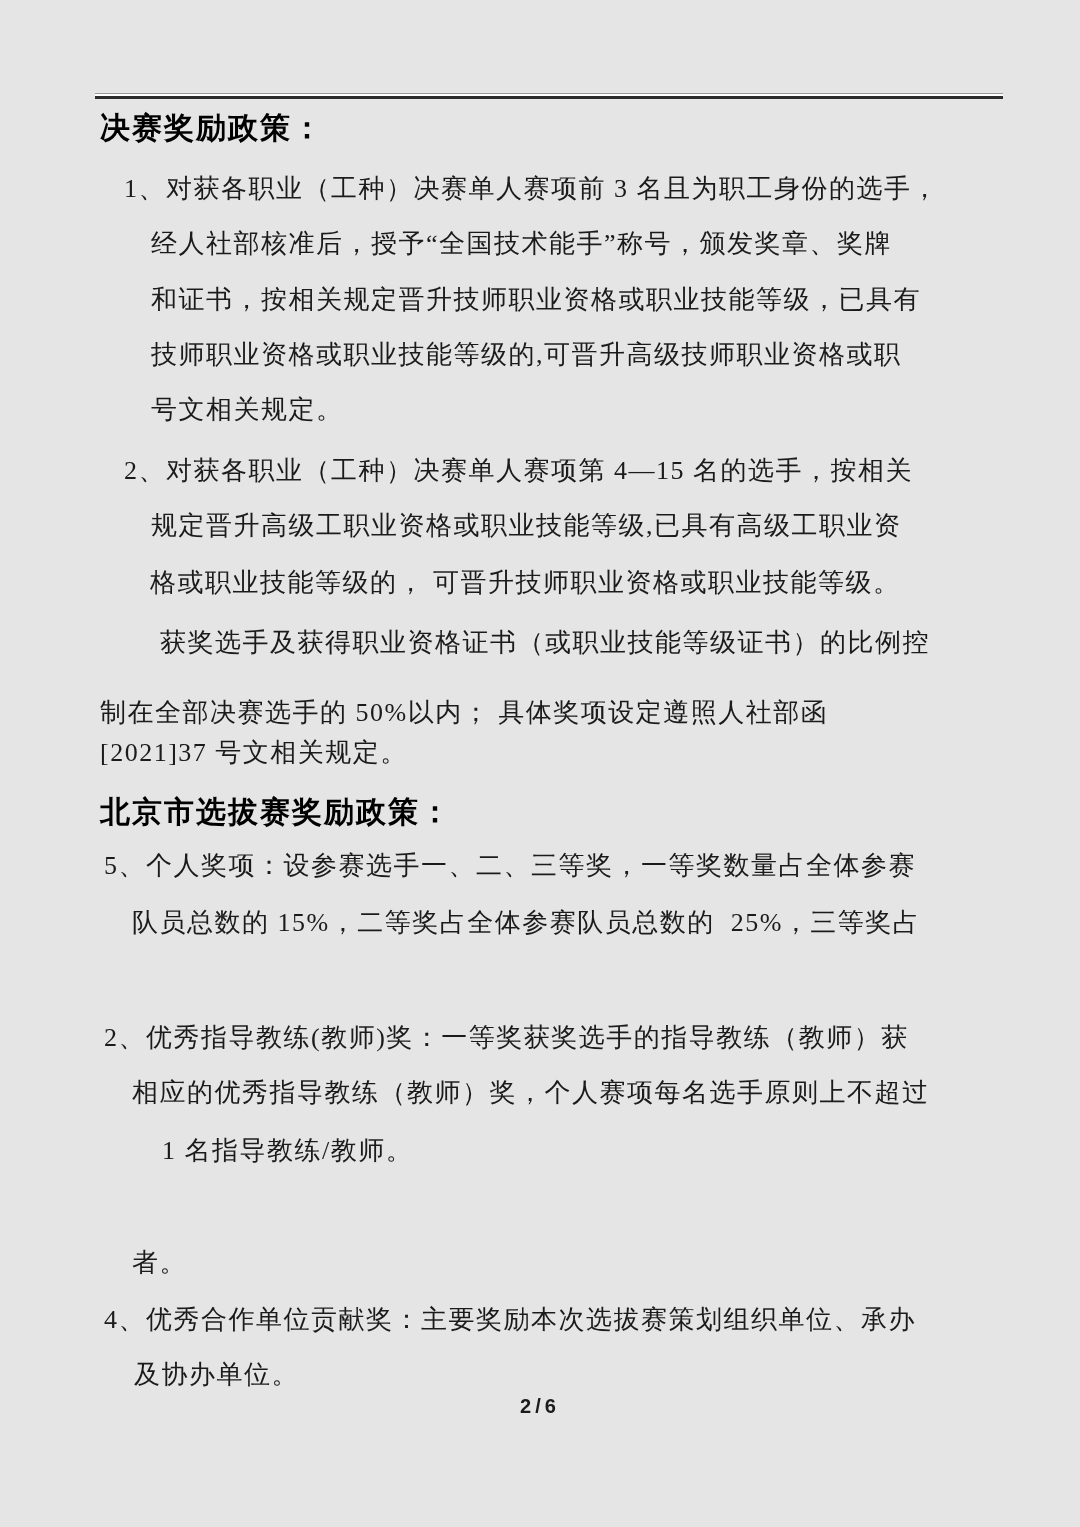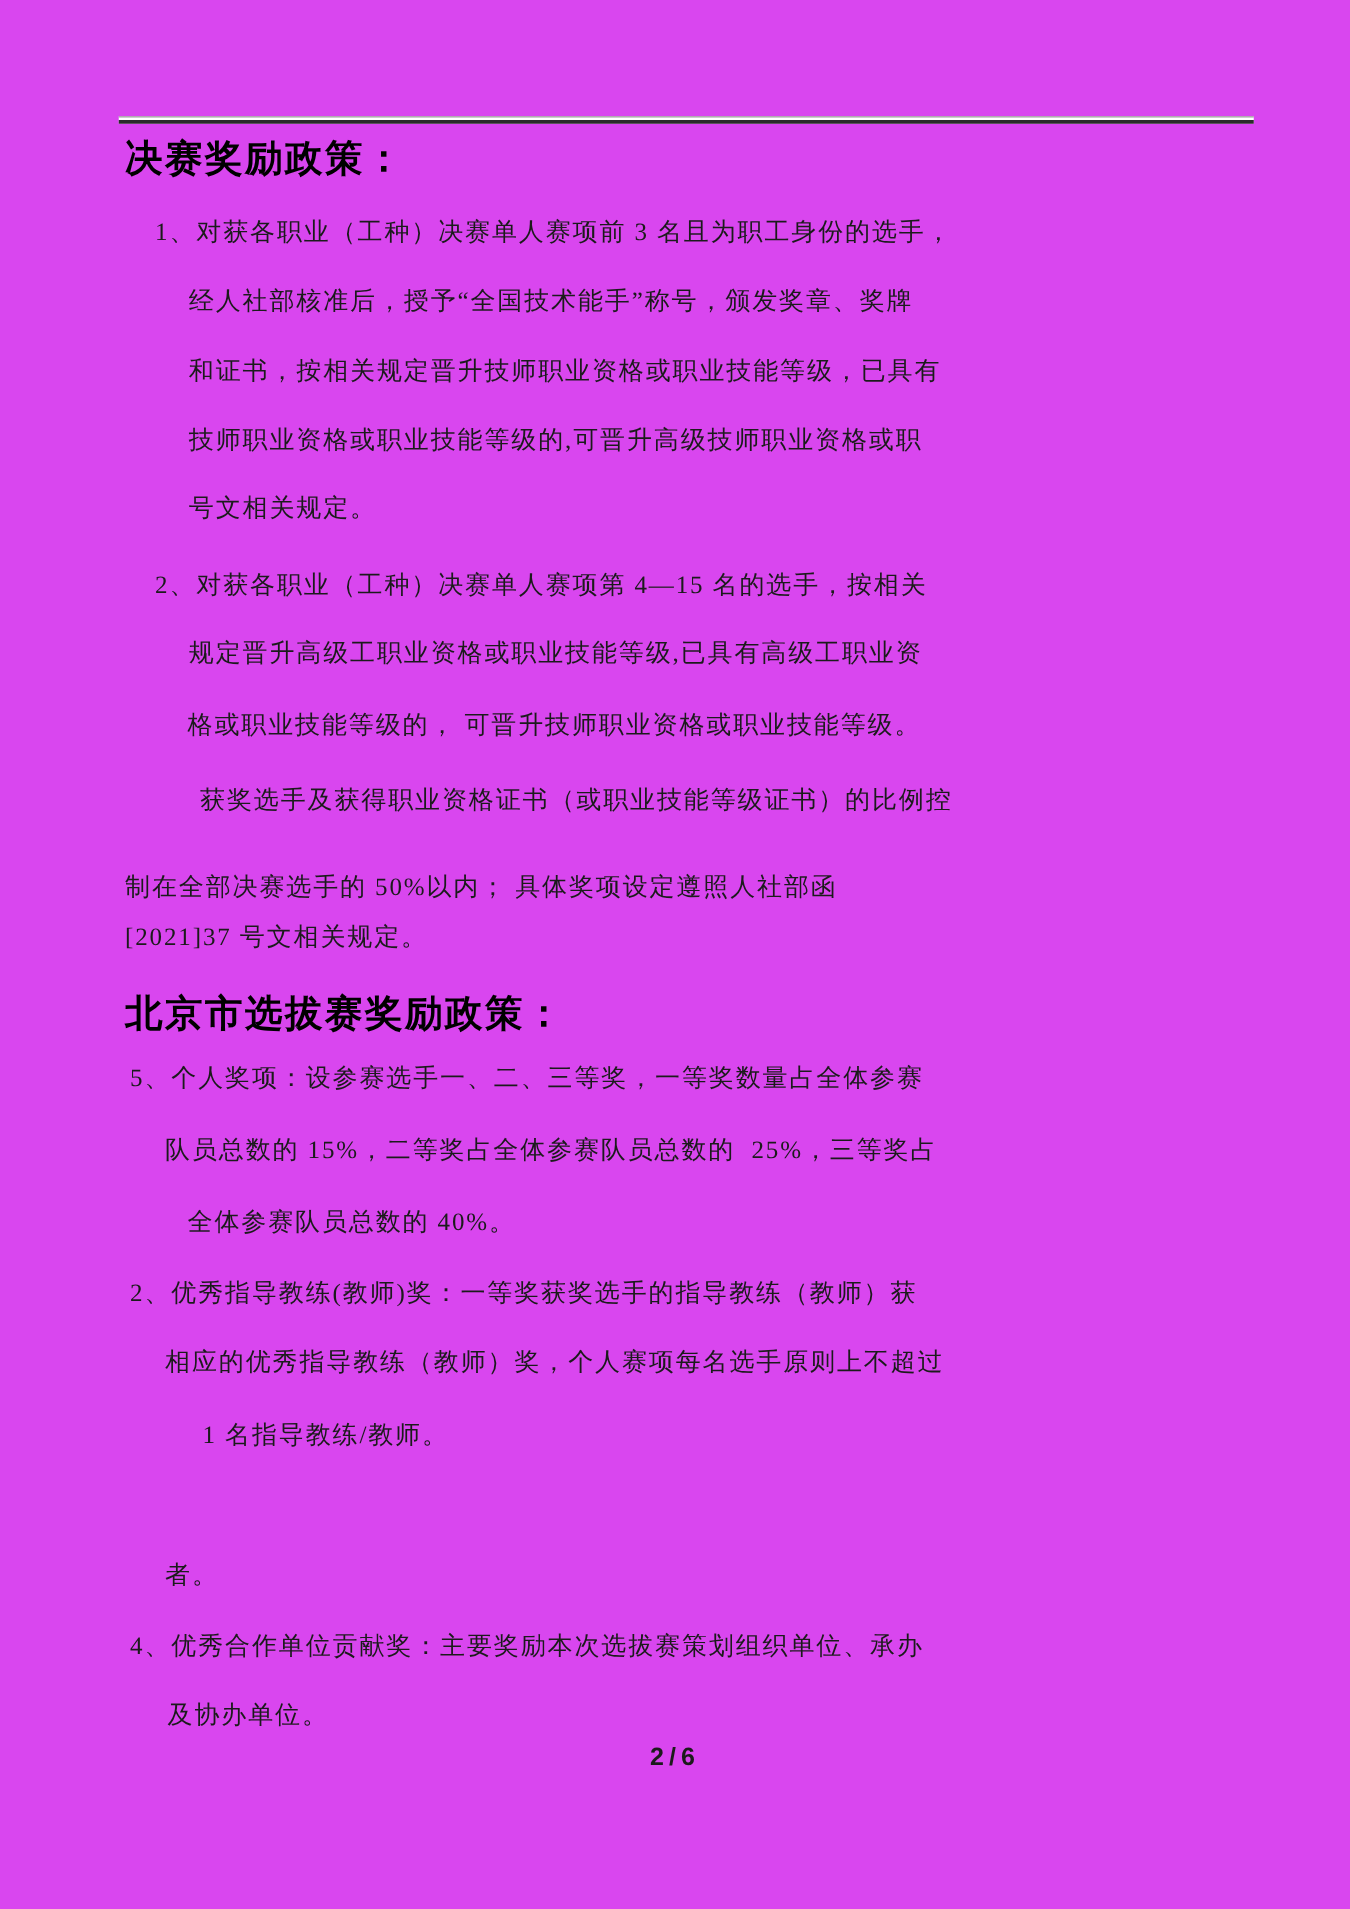--- a/index.html
+++ b/index.html
@@ -4,39 +4,39 @@
 <style>
   html, body {
     margin: 0;
     padding: 0;
     background: #ffffff;
   }
   .page {
     position: relative;
     width: 1080px;
     height: 1527px;
-    background: #d946ef;
+    background: #e5e5e5;
     font-family: "Liberation Serif", "DejaVu Serif", serif;
     color: #1b1b1b;
     overflow: hidden;
   }
   .top-rule {
     position: absolute;
     left: 95px;
     top: 93px;
     width: 908px;
     height: 2px;
     border-top: 1px solid #9a9a9a;
     border-bottom: 3px solid #2b2b2b;
     background: #ffffff;
   }
   .line {
     position: absolute;
     white-space: pre;
-    font-size: 20px;
+    font-size: 26px;
     line-height: 1;
     letter-spacing: 1.5px;
   }
   .heading {
     font-weight: bold;
     font-size: 30px;
     letter-spacing: 2px;
     color: #000000;
   }
   .footer-line {
@@ -71,21 +71,20 @@
   <div class="line" style="top:513px; left:151px;">规定晋升高级工职业资格或职业技能等级,已具有高级工职业资</div>
 
   <div class="line" style="top:630px; left:160px;">获奖选手及获得职业资格证书（或职业技能等级证书）的比例控</div>
   <div class="line" style="top:700px; left:100px;">制在全部决赛选手的 50%以内； 具体奖项设定遵照人社部函</div>
   <div class="line" style="top:740px; left:100px;">[2021]37 号文相关规定。</div>
 
   <div class="line heading" style="top:797px; left:100px;">北京市选拔赛奖励政策：</div>
 
   <div class="line" style="top:853px; left:104px;">5、个人奖项：设参赛选手一、二、三等奖，一等奖数量占全体参赛</div>
   <div class="line" style="top:910px; left:132px;">队员总数的 15%，二等奖占全体参赛队员总数的  25%，三等奖占</div>
-  <div class="line" style="top:968px; left:150px;">全体参赛队员总数的 40%。</div>
 
   <div class="line" style="top:1025px; left:104px;">2、优秀指导教练(教师)奖：一等奖获奖选手的指导教练（教师）获</div>
   <div class="line" style="top:1080px; left:132px;">相应的优秀指导教练（教师）奖，个人赛项每名选手原则上不超过</div>
   <div class="line" style="top:1138px; left:162px;">1 名指导教练/教师。</div>
 
   <div class="line" style="top:1250px; left:132px;">者。</div>
 
   <div class="line" style="top:1307px; left:104px;">4、优秀合作单位贡献奖：主要奖励本次选拔赛策划组织单位、承办</div>
   <div class="line" style="top:1362px; left:134px;">及协办单位。</div>
 

